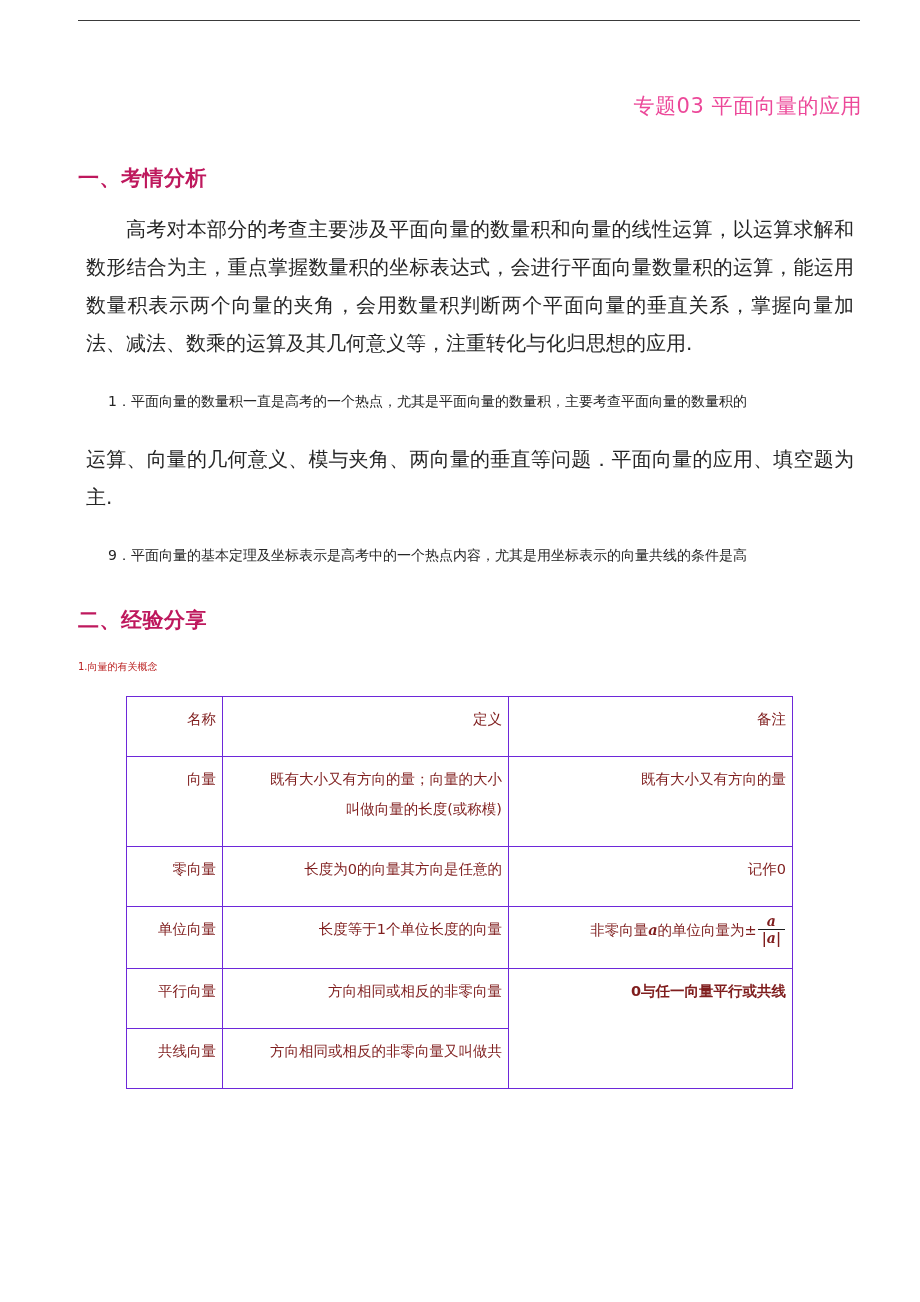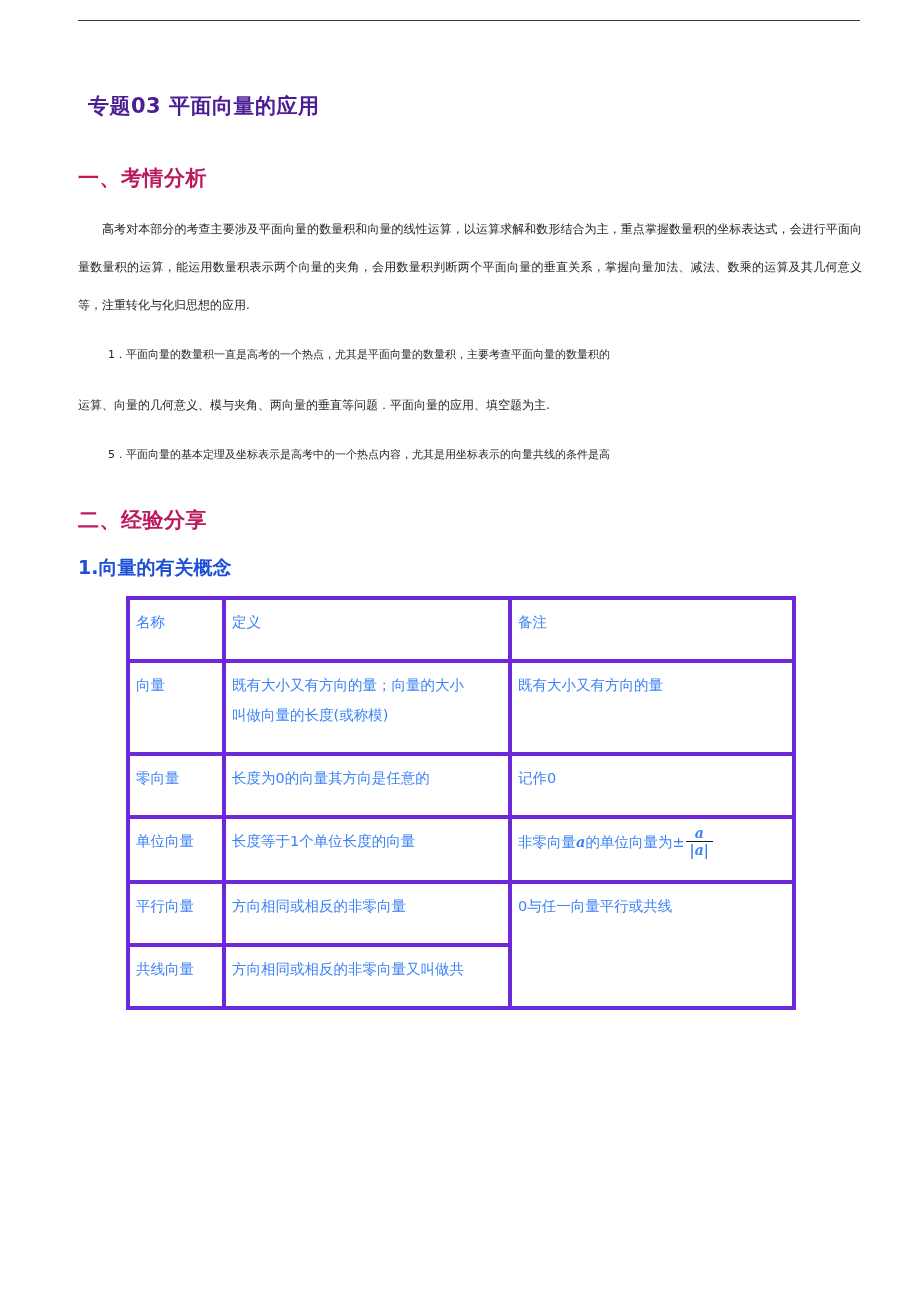--- a/index.html
+++ b/index.html
@@ -36,102 +36,102 @@
 
   .content {
     position: absolute;
     left: 78px;
     top: 92px;
     width: 784px;
   }
 
   
   .doc-title {
-    text-align: left;
+    text-align: right;
     font-size: 21px;
-    font-weight: bold;
+    font-weight: normal;
     letter-spacing: 0.5px;
-    color: #4c1d95;
+    color: #ec4899;
     margin: 0 0 44px 0;
     padding-left: 10px;
   }
 
   
   .section-heading {
     font-size: 21px;
     font-weight: bold;
     color: #be185d;
     margin: 0 0 18px 0;
     letter-spacing: 0.5px;
   }
 
   
   .para {
-    font-size: 12px;
+    font-size: 20px;
     line-height: 38px;
     color: #262626;
-    margin: 0;
+    margin: 8px;
     text-align: justify;
     text-justify: inter-ideograph;
   }
   .para.indent {
     text-indent: 2em;
   }
 
   
   .numbered {
-    font-size: 11px;
+    font-size: 14px;
     line-height: 38px;
     color: #262626;
     margin: 0 0 0 30px;
     padding-left: 18px;
     text-indent: -18px;
     text-align: justify;
   }
 
   .spacer-sm { height: 12px; }
   .spacer-md { height: 20px; }
 
   
   .sub-label {
-    font-size: 19px;
+    font-size: 10px;
     line-height: 30px;
-    color: #1d4ed8;
+    color: #b91c1c;
     margin: 0 0 14px 0;
-    font-weight: bold;
   }
 
   
   .concept-table {
     border-collapse: collapse;
     width: 666px;
     margin-left: 48px;
     table-layout: fixed;
   }
   .concept-table td {
-    border: 4px solid #6d28d9;
+    border: 1px solid #6d28d9;
     font-size: 14.5px;
-    color: #3b82f6;
-    text-align: left;
+    color: #7f1d1d;
+    text-align: right;
     vertical-align: top;
     padding: 7px 6px 22px 6px;
     line-height: 30px;
   }
   .col-name  { width: 96px; }
   .col-def   { width: 286px; }
   .col-note  { width: 284px; }
 
   .cell-mid {
     vertical-align: middle;
     padding-top: 7px;
     padding-bottom: 22px;
   }
   .cell-center-v {
     vertical-align: middle;
     padding-bottom: 7px;
+    font-weight: bold;
   }
 
   .def-two-line {
     line-height: 34px;
   }
 
   
   .vec {
     font-family: "DejaVu Serif", "Liberation Serif", serif;
     font-style: italic;
@@ -191,21 +191,21 @@
     <div class="spacer-sm"></div>
 
     <p class="numbered">1．平面向量的数量积一直是高考的一个热点，尤其是平面向量的数量积，主要考查平面向量的数量积的</p>
 
     <div class="spacer-sm"></div>
 
     <p class="para">运算、向量的几何意义、模与夹角、两向量的垂直等问题．平面向量的应用、填空题为主.</p>
 
     <div class="spacer-sm"></div>
 
-    <p class="numbered">5．平面向量的基本定理及坐标表示是高考中的一个热点内容，尤其是用坐标表示的向量共线的条件是高</p>
+    <p class="numbered">9．平面向量的基本定理及坐标表示是高考中的一个热点内容，尤其是用坐标表示的向量共线的条件是高</p>
 
     <div class="spacer-sm"></div>
 
 
     <div class="spacer-md"></div>
 
     <h2 class="section-heading">二、经验分享</h2>
 
     <p class="sub-label">1.向量的有关概念</p>
 

